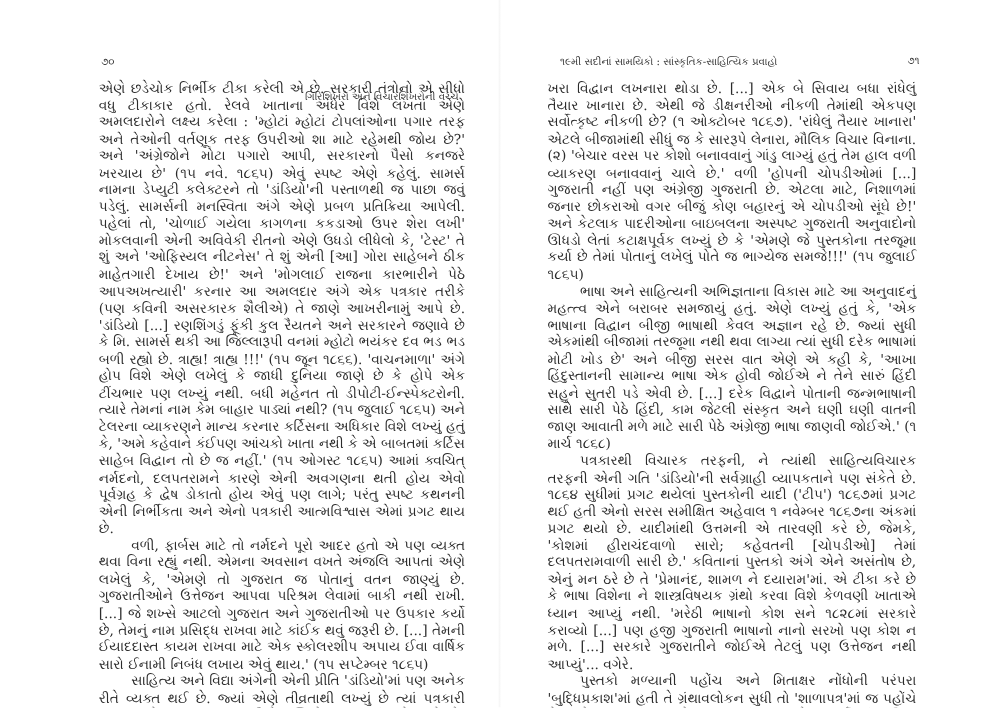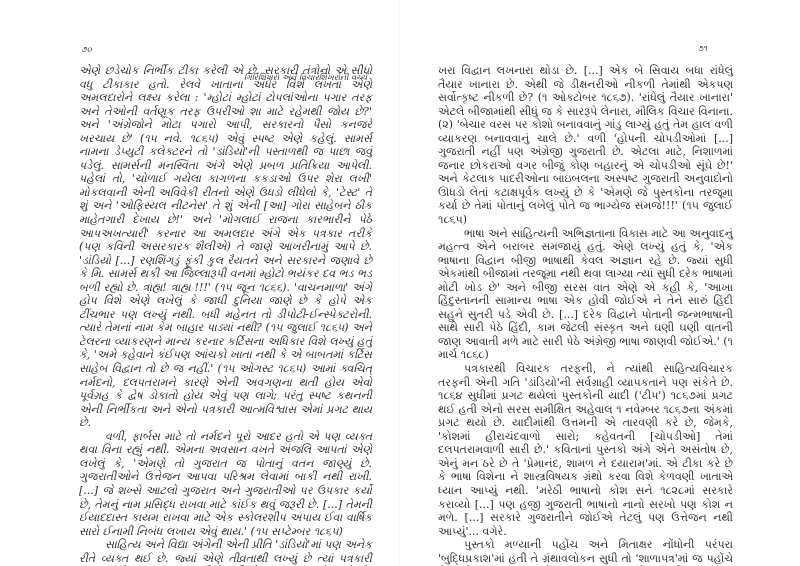--- a/index.html
+++ b/index.html
@@ -20,33 +20,33 @@
       left: 0; top: 0;
       width: 800px; height: 566px;
       display: flex;
     }
     .page {
       position: relative;
       width: 400px;
       height: 566px;
       box-sizing: border-box;
     }
-    .page.left { padding: 0 14px 0 30px; font-style: italic; }
+    .page.left { padding: 0 14px 0 30px; }
     .page.right { padding: 0 38px 0 8px; }
     .running-head {
       position: absolute;
       top: 44px;
       font-size: 8.2px;
       color: #333;
       white-space: nowrap;
     }
     .page.left .folio { left: 81px; }
     .page.left .head-title { left: 244px; margin-top: 28px; }
     .page.right .head-title { left: 48px; }
-    .page.right .folio { left: 298px; font-family: Liberation Mono, monospace; }
+    .page.right .folio { left: 326px; font-family: Liberation Mono, monospace; }
     .text-block {
       position: absolute;
       top: 64px;
       font-size: 11px;
       line-height: 13.55px;
       text-align: justify;
       color: #2b2b2b;
     }
     .page.left .text-block { left: 79px; width: 293px; }
     .page.right .text-block { left: 38px; width: 295px; }
@@ -74,20 +74,21 @@
     <div class="text-block">
       <p>એણે છડેચોક નિર્ભીક ટીકા કરેલી એ છે. સરકારી તંત્રોનો એ સીધો વધુ ટીકાકાર હતો. રેલવે ખાતાના અંધેર વિશે લખતાં એણે અમલદારોને લક્ષ્ય કરેલા : 'મ્હોટાં મ્હોટાં ટોપલાંઓના પગાર તરફ અને તેઓની વર્તણૂક તરફ ઉપરીઓ શા માટે રહેમથી જોય છે?' અને 'અંગ્રેજોને મોટા પગારો આપી, સરકારનો પૈસો કનજરે ખરચાય છે' (૧૫ નવે. ૧૮૬૫) એવું સ્પષ્ટ એણે કહેલું. સામર્સ નામના ડેપ્યુટી કલેક્ટરને તો 'ડાંડિયો'ની પસ્તાળથી જ પાછા જવું પડેલું. સામર્સની મનસ્વિતા અંગે એણે પ્રબળ પ્રતિક્રિયા આપેલી. પહેલાં તો, 'ચોળાઈ ગયેલા કાગળના કકડાઓ ઉપર શેરા લખી' મોકલવાની એની અવિવેકી રીતનો એણે ઉધડો લીધેલો કે, 'ટેસ્ટ' તે શું અને 'ઓફિસ્યલ નીટનેસ' તે શું એની [આ] ગોરા સાહેબને ઠીક માહેતગારી દેખાય છે!' અને 'મોગલાઈ રાજના કારભારીને પેઠે આપઅખત્યારી' કરનાર આ અમલદાર અંગે એક પત્રકાર તરીકે (પણ કવિની અસરકારક શૈલીએ) તે જાણે આખરીનામું આપે છે. 'ડાંડિયો [...] રણશિંગડું ફૂંકી કુલ રૈયતને અને સરકારને જણાવે છે કે મિ. સામર્સ થકી આ જિલ્લારૂપી વનમાં મ્હોટો ભયંકર દવ ભડ ભડ બળી રહ્યો છે. ત્રાહ્ય! ત્રાહ્ય !!!' (૧૫ જૂન ૧૮૬૬). 'વાચનમાળા' અંગે હોપ વિશે એણે લખેલું કે જાધી દુનિયા જાણે છે કે હોપે એક ટીંચભાર પણ લખ્યું નથી. બધી મહેનત તો ડીપોટી-ઈન્સ્પેક્ટરોની. ત્યારે તેમનાં નામ કેમ બાહાર પાડ્યાં નથી? (૧૫ જુલાઈ ૧૮૬૫) અને ટેલરના વ્યાકરણને માન્ય કરનાર કર્ટિસના અધિકાર વિશે લખ્યું હતું કે, 'અમે કહેવાને કંઈપણ આંચકો ખાતા નથી કે એ બાબતમાં કર્ટિસ સાહેબ વિદ્વાન તો છે જ નહીં.' (૧૫ ઓગસ્ટ ૧૮૬૫) આમાં ક્વચિત્ નર્મદનો, દલપતરામને કારણે એની અવગણના થતી હોય એવો પૂર્વગ્રહ કે દ્વેષ ડોકાતો હોય એવું પણ લાગે; પરંતુ સ્પષ્ટ કથનની એની નિર્ભીકતા અને એનો પત્રકારી આત્મવિશ્વાસ એમાં પ્રગટ થાય છે.</p>
       <p class="indent">વળી, ફાર્બસ માટે તો નર્મદને પૂરો આદર હતો એ પણ વ્યક્ત થવા વિના રહ્યું નથી. એમના અવસાન વખતે અંજલિ આપતાં એણે લખેલું કે, 'એમણે તો ગુજરાત જ પોતાનું વતન જાણ્યું છે. ગુજરાતીઓને ઉત્તેજન આપવા પરિશ્રમ લેવામાં બાકી નથી રાખી. [...] જે શખ્સે આટલો ગુજરાત અને ગુજરાતીઓ પર ઉપકાર કર્યો છે, તેમનું નામ પ્રસિદ્ધ રાખવા માટે કાંઈક થવું જરૂરી છે. [...] તેમની ઈયાદદાસ્ત કાયમ રાખવા માટે એક સ્કોલરશીપ અપાય ઈવા વાર્ષિક સારો ઈનામી નિબંધ લખાય એવું થાય.' (૧૫ સપ્ટેમ્બર ૧૮૬૫)</p>
       <p class="indent">સાહિત્ય અને વિદ્યા અંગેની એની પ્રીતિ 'ડાંડિયો'માં પણ અનેક રીતે વ્યક્ત થઈ છે. જ્યાં એણે તીવ્રતાથી લખ્યું છે ત્યાં પત્રકારી ભાષા સાથે સજ્જ અભ્યાસીનો દૃષ્ટિકોણ પણ ગૂંથાતો રહ્યો છે. વિદ્યાનાં કામોમાં સજ્જતા વિનાનો કેવળ પ્રકાશન-ઉત્સાહ હોય તો શું થાય એ અંગેની એની વાતો આજેય પ્રસ્તુત જણાય એવી છે : (૧) 'ગુજરાતીઓમાં</p>
     </div>
   </div>
 
   <div class="gutter"></div>
 
   <div class="page right">
+    <span class="running-head head-title">૧૯મી સદીનાં સામયિકો : સાંસ્કૃતિક-સાહિત્યિક પ્રવાહો</span>
     <span class="running-head folio">૭૧</span>
     <div class="text-block">
       <p>ખરા વિદ્વાન લખનારા થોડા છે. [...] એક બે સિવાય બધા રાંધેલું તૈયાર ખાનારા છે. એથી જે ડીક્ષનરીઓ નીકળી તેમાંથી એકપણ સર્વોત્કૃષ્ટ નીકળી છે? (૧ ઓક્ટોબર ૧૮૬૭). 'રાંધેલું તૈયાર ખાનારા' એટલે બીજામાંથી સીધું જ કે સારરૂપે લેનારા, મૌલિક વિચાર વિનાના. (૨) 'બેચાર વરસ પર કોશો બનાવવાનું ગાંડુ લાગ્યું હતું તેમ હાલ વળી વ્યાકરણ બનાવવાનું ચાલે છે.' વળી 'હોપની ચોપડીઓમાં [...] ગુજરાતી નહીં પણ અંગ્રેજી ગુજરાતી છે. એટલા માટે, નિશાળમાં જનાર છોકરાઓ વગર બીજું કોણ બહારનું એ ચોપડીઓ સૂંઘે છે!' અને કેટલાક પાદરીઓના બાઇબલના અસ્પષ્ટ ગુજરાતી અનુવાદોનો ઊધડો લેતાં કટાક્ષપૂર્વક લખ્યું છે કે 'એમણે જે પુસ્તકોના તરજૂમા કર્યા છે તેમાં પોતાનું લખેલું પોતે જ ભાગ્યેજ સમજે!!!' (૧૫ જુલાઈ ૧૮૬૫)</p>
       <p class="indent">ભાષા અને સાહિત્યની અભિજ્ઞતાના વિકાસ માટે આ અનુવાદનું મહત્ત્વ એને બરાબર સમજાયું હતું. એણે લખ્યું હતું કે, 'એક ભાષાના વિદ્વાન બીજી ભાષાથી કેવલ અજ્ઞાન રહે છે. જ્યાં સુધી એકમાંથી બીજામાં તરજૂમા નથી થવા લાગ્યા ત્યાં સુધી દરેક ભાષામાં મોટી ખોડ છે' અને બીજી સરસ વાત એણે એ કહી કે, 'આખા હિંદુસ્તાનની સામાન્ય ભાષા એક હોવી જોઈએ ને તેને સારું હિંદી સહુને સુતરી પડે એવી છે. [...] દરેક વિદ્વાને પોતાની જન્મભાષાની સાથે સારી પેઠે હિંદી, કામ જેટલી સંસ્કૃત અને ઘણી ઘણી વાતની જાણ આવાતી મળે માટે સારી પેઠે અંગ્રેજી ભાષા જાણવી જોઈએ.' (૧ માર્ચ ૧૮૬૮)</p>
       <p class="indent">પત્રકારથી વિચારક તરફની, ને ત્યાંથી સાહિત્યવિચારક તરફની એની ગતિ 'ડાંડિયો'ની સર્વગ્રાહી વ્યાપકતાને પણ સંકેતે છે. ૧૮૬૪ સુધીમાં પ્રગટ થયેલાં પુસ્તકોની યાદી ('ટીપ') ૧૮૬૭માં પ્રગટ થઈ હતી એનો સરસ સમીક્ષિત અહેવાલ ૧ નવેમ્બર ૧૮૬૭ના અંકમાં પ્રગટ થયો છે. યાદીમાંથી ઉત્તમની એ તારવણી કરે છે, જેમકે, 'કોશમાં હીરાચંદવાળો સારો; કહેવતની [ચોપડીઓ] તેમાં દલપતરામવાળી સારી છે.' કવિતાનાં પુસ્તકો અંગે એને અસંતોષ છે, એનું મન ઠરે છે તે 'પ્રેમાનંદ, શામળ ને દયારામ'માં. એ ટીકા કરે છે કે ભાષા વિશેના ને શાસ્ત્રવિષયક ગ્રંથો કરવા વિશે કેળવણી ખાતાએ ધ્યાન આપ્યું નથી. 'મરેઠી ભાષાનો કોશ સને ૧૮૨૮માં સરકારે કરાવ્યો [...] પણ હજી ગુજરાતી ભાષાનો નાનો સરખો પણ કોશ ન મળે. [...] સરકારે ગુજરાતીને જોઈએ તેટલું પણ ઉત્તેજન નથી આપ્યું'... વગેરે.</p>
       <p class="indent">પુસ્તકો મળ્યાની પહોંચ અને મિતાક્ષર નોંધોની પરંપરા 'બુદ્ધિપ્રકાશ'માં હતી તે ગ્રંથાવલોકન સુધી તો 'શાળાપત્ર'માં જ પહોંચે છે – એ મહત્ત્વનું કામ મોટા પ્રમાણમાં નવલરામે જ કર્યું પરંતુ, ઉપર મુજબના સમીક્ષિત અહેવાલ ઉપરાંત, જેને ગ્રંથાવલોકન કહેવાય એવો એક નમૂનો 'ડાંડિયો'ના છેક પાછળના વર્ષના એક અંકમાં જોવા મળે છે.</p>
     </div>
   </div>
 
 </div>

